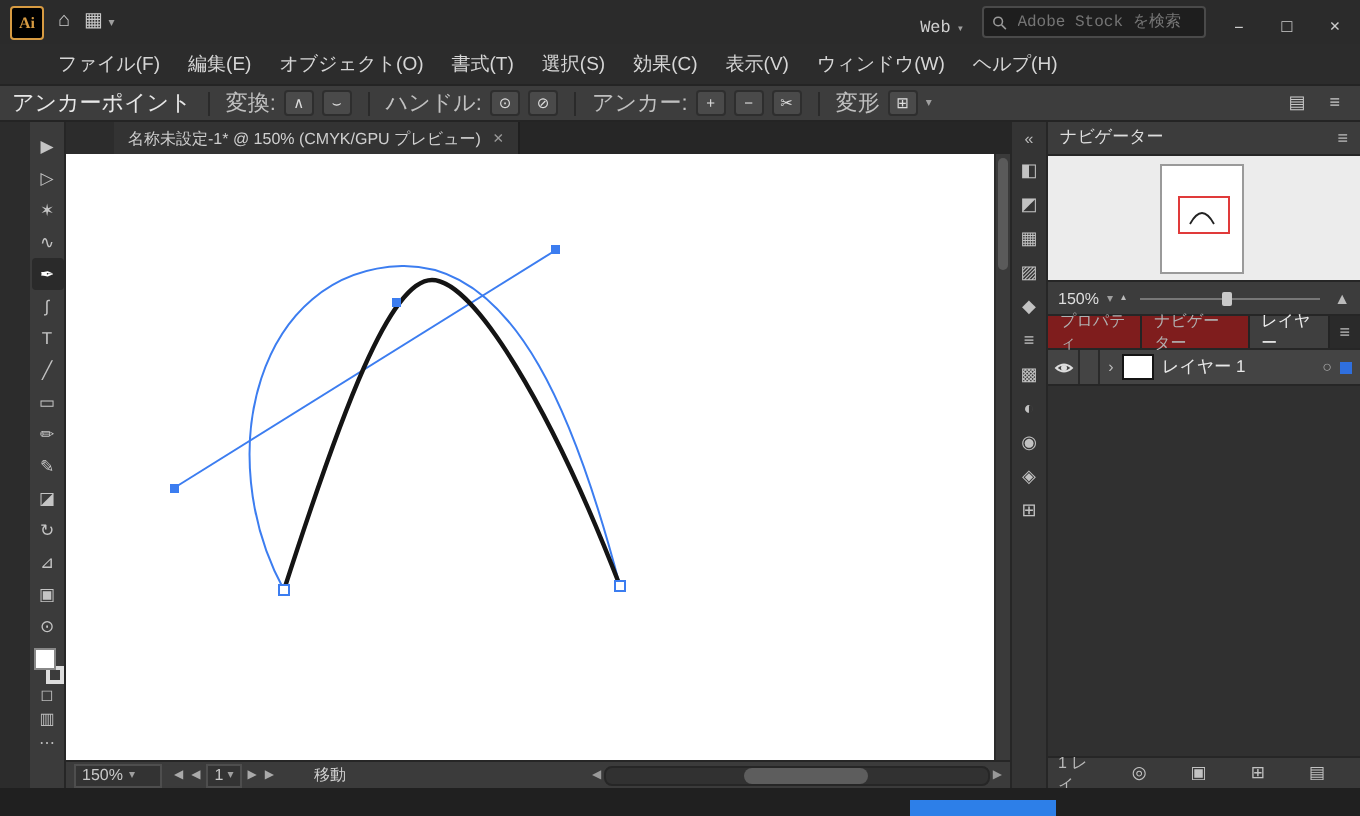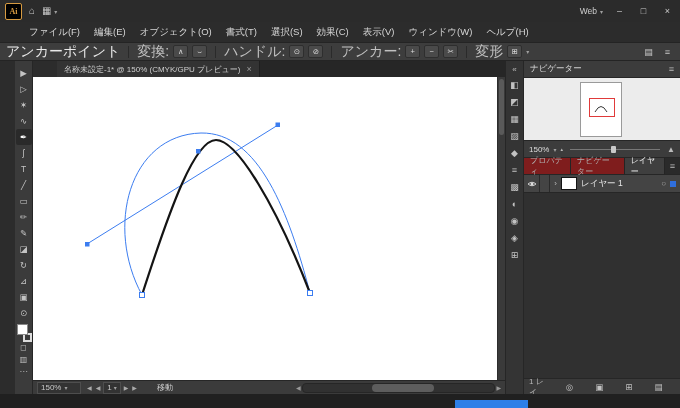--- a/index.html
+++ b/index.html
@@ -6,37 +6,37 @@
   .app{position:relative;width:680px;height:408px;background:#2c2c2c;overflow:hidden;
        font-family:"Liberation Sans","DejaVu Sans",sans-serif;color:#ccc;}
 
   
   .titlebar{position:absolute;top:0;left:0;right:0;height:22px;background:#2b2b2b;
             display:flex;align-items:center;padding:0 5px;gap:7px;box-sizing:border-box;}
   .logo{width:15px;height:15px;border:1px solid #d79b42;color:#d79b42;background:#000000;
         font-size:8px;font-weight:bold;display:flex;align-items:center;justify-content:center;border-radius:2px;font-family:Liberation Serif, serif;}
   .tb-icon{color:#c8c8c8;font-size:10px;line-height:22px;}
   .caret{font-size:6px;color:#9f9f9f;}
-  .tb-right{margin-left:auto;display:flex;align-items:flex-end;gap:9px;}
+  .tb-right{margin-left:auto;display:flex;align-items:flex-end;gap:9px;font-family:Liberation Mono, monospace;}
   .workspace{font-size:8.5px;color:#cfcfcf;display:flex;align-items:center;gap:3px;}
   .search{display:flex;align-items:center;gap:3px;background:#1e1e1e;border:1px solid #4a4a4a;
           border-radius:2px;height:14px;padding:0 4px;width:102px;}
   .search input{background:transparent;border:0;outline:0;color:#bbb;font-size:8px;width:100%;font-family:inherit;}
   .winbtn{width:15px;text-align:center;font-size:9px;color:#ccc;}
 
   
   .menubar{position:absolute;top:22px;left:0;right:0;height:20px;background:#2c2c2c;
            display:flex;align-items:center;padding-left:22px;}
   .menubar .mitem{font-size:9.5px;color:#d6d6d6;padding:0 7px;white-space:nowrap;}
 
   
   .controlbar{position:absolute;top:42px;left:0;right:0;height:19px;background:#3d3d3d;
               border-top:1px solid #242424;border-bottom:1px solid #242424;
               display:flex;align-items:center;padding:0 6px;gap:4px;box-sizing:border-box;}
-  .cb-label{font-size:14px;color:#c0c0c0;white-space:nowrap;}
+  .cb-label{font-size:11px;color:#c0c0c0;white-space:nowrap;}
   .cb-label.strong{color:#e8e8e8;}
   .cb-sep{width:1px;height:12px;background:#2a2a2a;margin:0 4px;}
   .cb-btn{height:13px;min-width:15px;background:#4a4a4a;border:1px solid #2e2e2e;color:#ddd;
           font-size:7.5px;line-height:11px;padding:0 2px;border-radius:2px;font-family:inherit;}
   .cb-right{margin-left:auto;display:flex;gap:12px;font-size:9px;color:#c8c8c8;padding-right:4px;}
 
   
   .main{position:absolute;top:61px;left:0;right:0;height:333px;}
   .frame-left{position:absolute;left:0;top:0;width:15px;height:100%;background:#2c2c2c;}
   .toolstrip{position:absolute;left:15px;top:0;width:18px;height:100%;background:#3b3b3b;
@@ -127,20 +127,27 @@
     <div class="logo">Ai</div>
     <div class="tb-icon">⌂</div>
     <div class="tb-icon">
       <span>▦</span>
       <span class="caret">▾</span>
     </div>
     <div class="tb-right">
       <div class="workspace">
         <span>Web</span>
         <span class="caret">▾</span>
+      </div>
+      <div class="search">
+        <svg width="9" height="9" viewBox="0 0 10 10">
+          <circle cx="4" cy="4" r="2.8" fill="none" stroke="#9a9a9a" stroke-width="1"></circle>
+          <line x1="6.2" y1="6.2" x2="9" y2="9" stroke="#9a9a9a" stroke-width="1"></line>
+        </svg>
+        <input placeholder="Adobe Stock を検索" style="">
       </div>
       <div class="winbtn">–</div>
       <div class="winbtn">□</div>
       <div class="winbtn">×</div>
     </div>
   </div>
 
   <div class="menubar">
     <span class="mitem">ファイル(F)</span>
     <span class="mitem">編集(E)</span>

